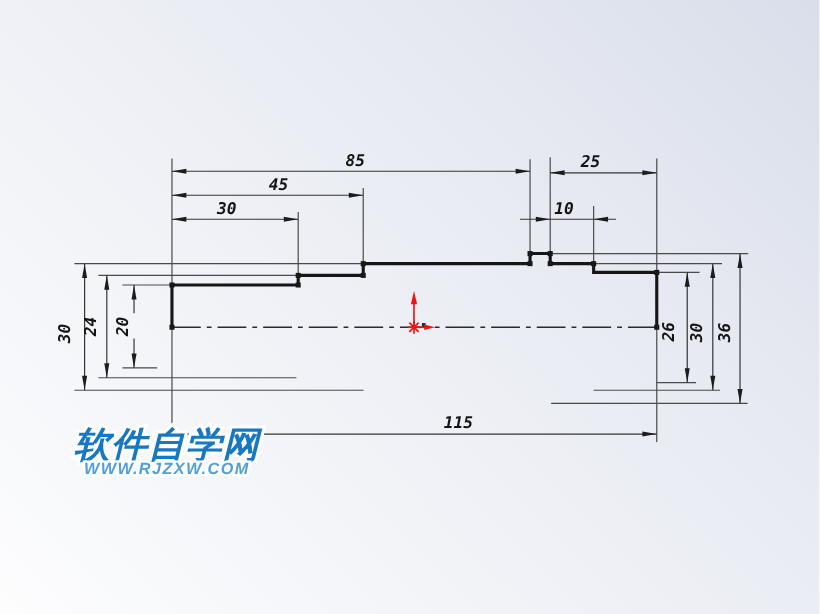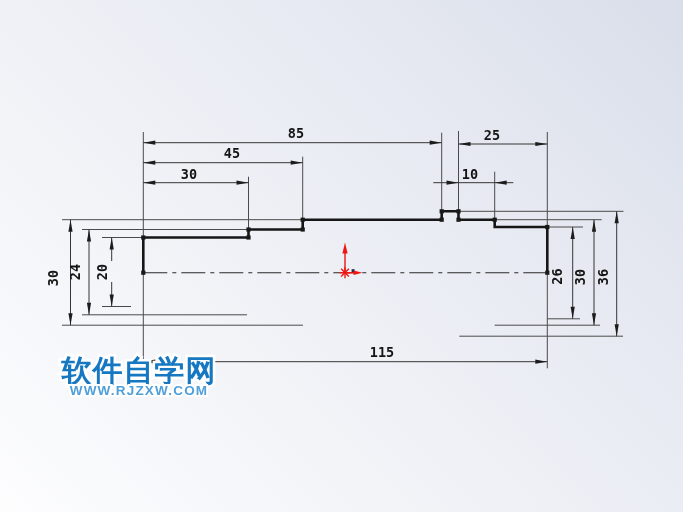--- a/index.html
+++ b/index.html
@@ -1,19 +1,20 @@
 <!DOCTYPE html>
 <html><head>
 <meta charset="utf-8">
 <style>
   html,body{margin:0;padding:0;background:#fff;}
   .viewport{
     position:relative;width:683px;height:512px;overflow:hidden;
     background:linear-gradient(225deg,#d9deea 0%,#e6e9f1 30%,#f2f4f8 68%,#fdfdfe 100%);
     font-family:"Liberation Sans",sans-serif;
+    font-style:italic;
   }
   svg{position:absolute;left:0;top:0;}
   .thin{stroke:#4a4a4a;stroke-width:1;fill:none;}
   .dimline{stroke:#353535;stroke-width:1;fill:none;}
   .profile{stroke:#161616;stroke-width:2.6;fill:none;stroke-linejoin:miter;}
   .arrow{fill:#1c1c1c;stroke:none;}
   .dot{fill:#181818;stroke:none;}
   .dimtext{
     font-family:"DejaVu Sans Mono","Liberation Mono",monospace;
     font-size:13.5px;font-weight:bold;fill:#141414;

